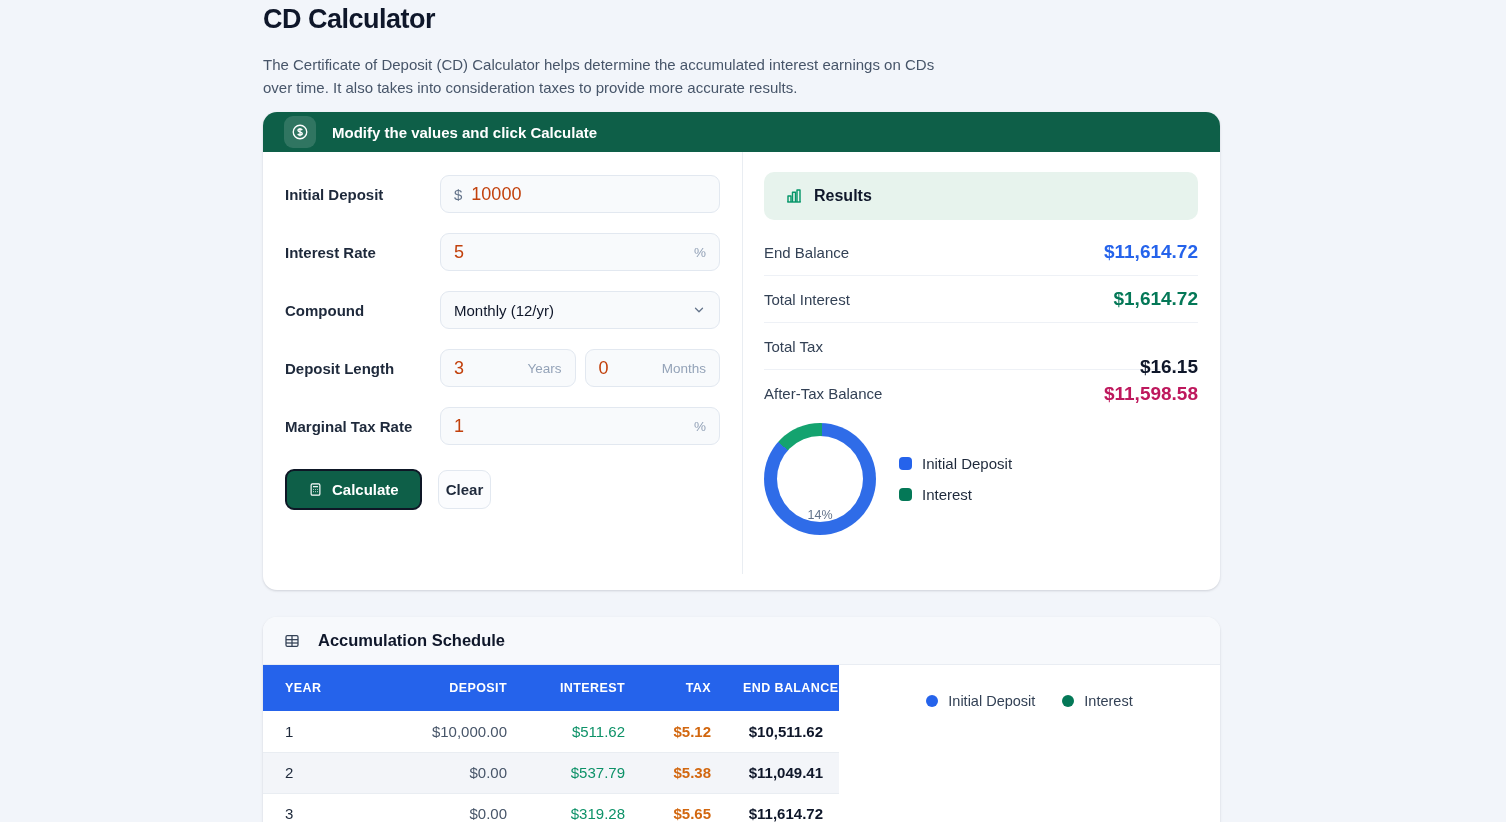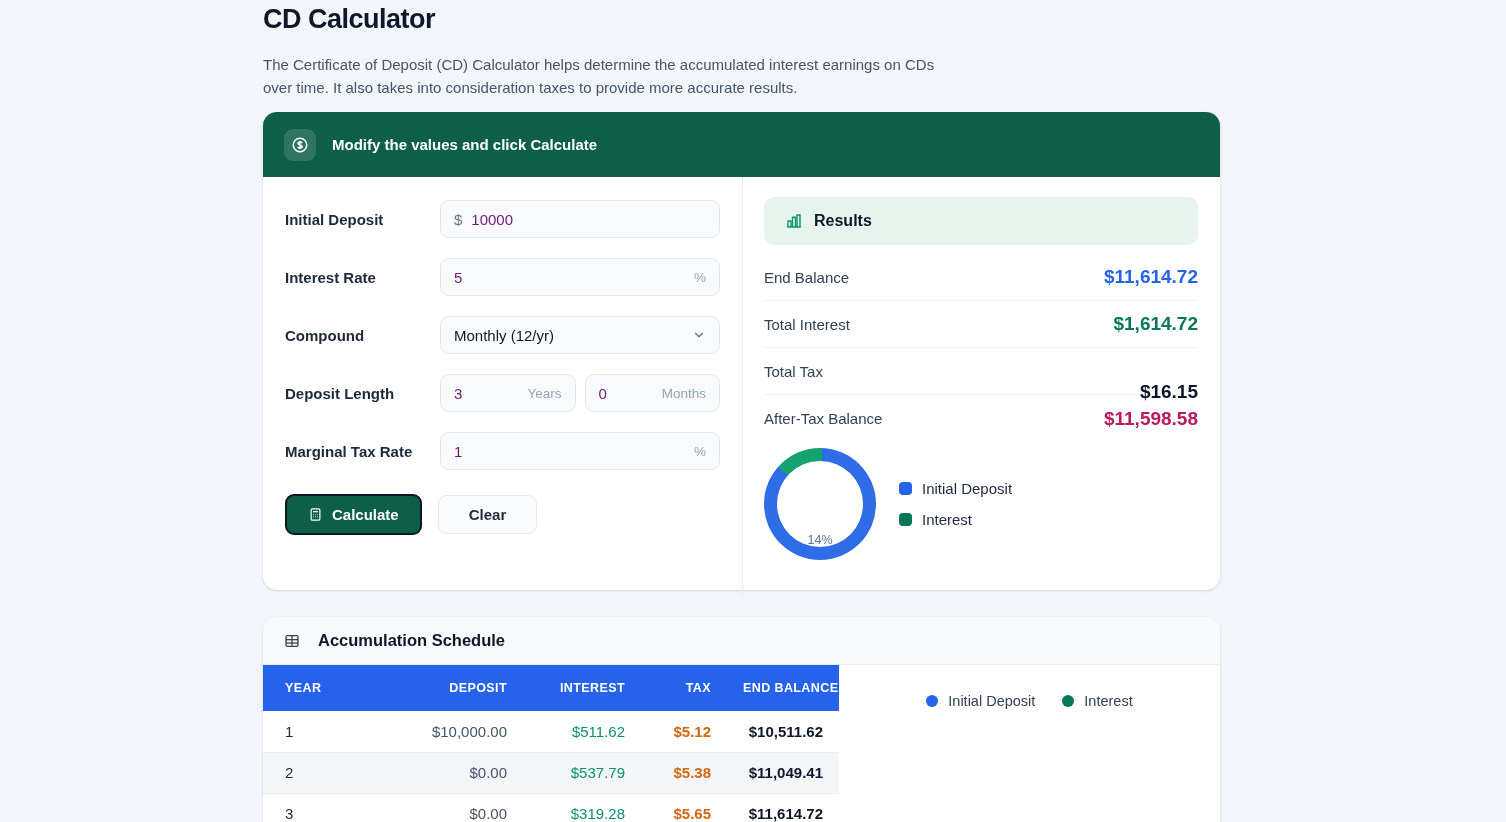--- a/index.html
+++ b/index.html
@@ -16,59 +16,59 @@
   .page-title { font-size:27px; font-weight:800; letter-spacing:-0.5px; color:#0f172a; padding-top:4px; }
   .page-desc { margin-top:19px; width:680px; font-size:15px; line-height:1.53; color:#475569; }
 
   
   .card1 {
     position:absolute; top:112px; left:0; width:957px; height:478px;
     background:#ffffff; border-radius:14px;
     box-shadow:0 1px 3px rgba(16,24,40,.10), 0 1px 2px rgba(16,24,40,.06);
   }
   .banner {
-    height:65px; background:#0e5f48; border-radius:14px 14px 0 0;
+    height:40px; background:#0e5f48; border-radius:14px 14px 0 0;
     display:flex; align-items:center; padding:0 21px; gap:16px;
   }
   .banner-badge {
     width:32px; height:32px; border-radius:9px; background:rgba(255,255,255,.14);
     display:flex; align-items:center; justify-content:center; color:#ffffff;
   }
   .banner-title { color:#ffffff; font-size:15px; font-weight:700; }
 
   .card1-body { display:flex; height:422px; }
   .form-col { width:480px; border-right:1px solid #e9edf2; padding:23px 22px; }
   .results-col { flex:1; padding:20px 22px 0 21px; }
 
   .form-row { display:flex; align-items:center; margin-bottom:20px; }
   .form-label { width:155px; font-size:15px; font-weight:700; color:#1e293b; flex:none; }
   .input-wrap {
     flex:1; display:flex; align-items:center; height:38px;
     background:#f8fafc; border:1px solid #e2e8f0; border-radius:9px; padding:0 13px;
   }
   .input-wrap input {
     border:none; background:transparent; outline:none; width:100%;
-    font-size:15px; color:#701a75; font-family:inherit;
+    font-size:18px; color:#c2410c; font-family:inherit;
   }
   .prefix { color:#64748b; font-size:15px; margin-right:9px; }
   .suffix { color:#94a3b8; font-size:13.5px; margin-left:8px; white-space:nowrap; }
   .dual { flex:1; display:flex; gap:9px; }
   .dual .input-wrap { flex:1; }
   .select-wrap { cursor:pointer; justify-content:space-between; }
   .select-value { font-size:15px; color:#0f172a; }
   .chevron { color:#64748b; display:flex; }
 
   .btn-row { display:flex; gap:16px; margin-top:24px; }
   .btn-calc {
     display:flex; align-items:center; gap:9px; height:41px; padding:0 21px;
     background:#0e5f48; border:2px solid #0e1726; border-radius:9px;
     color:#ffffff; font-size:15px; font-weight:700; cursor:pointer; font-family:inherit;
   }
   .btn-clear {
-    height:39px; padding:0 30px; align-self:center;
+    height:39px; padding:0 7px; align-self:center;
     background:#fbfcfe; border:1px solid #e2e8f0; border-radius:9px;
     color:#1e293b; font-size:15px; font-weight:600; cursor:pointer; font-family:inherit;
   }
 
   
   .res-header {
     height:48px; background:#e7f3ed; border-radius:10px;
     display:flex; align-items:center; gap:11px; padding:0 21px; color:#059669;
   }
   .res-title { font-size:16px; font-weight:700; color:#0f172a; }

